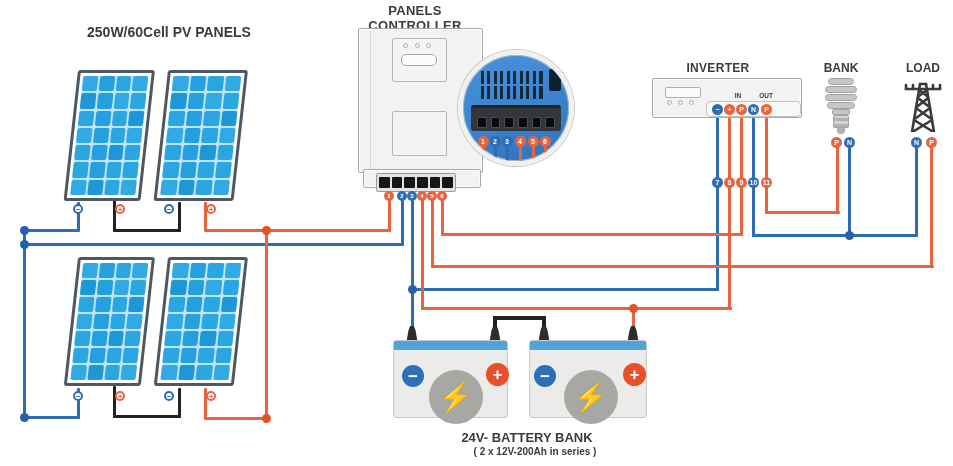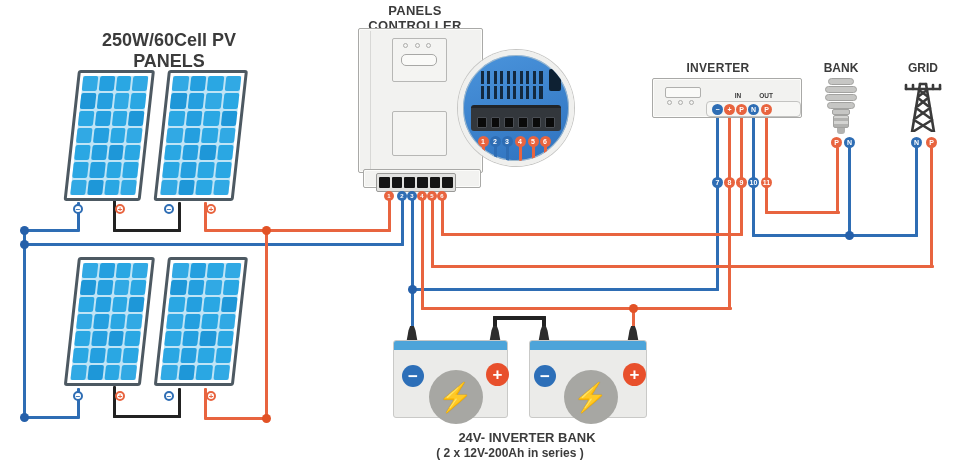--- a/index.html
+++ b/index.html
@@ -105,21 +105,21 @@
 
 <div class="dot neg" style="left:20px;top:226px"></div>
 <div class="dot neg" style="left:20px;top:240px"></div>
 <div class="dot neg" style="left:20px;top:413px"></div>
 <div class="dot neg" style="left:408px;top:285px"></div>
 <div class="dot neg" style="left:845px;top:231px"></div>
 <div class="dot pos" style="left:262px;top:226px"></div>
 <div class="dot pos" style="left:262px;top:414px"></div>
 <div class="dot pos" style="left:629px;top:304px"></div>
 
-<div class="title" style="left:79px;top:30px;width:180px;font-size:18px">250W/60Cell PV PANELS</div>
+<div class="title" style="left:79px;top:24px;width:180px;font-size:14px">250W/60Cell PV PANELS</div>
 
 <div class="panel" style="left:78px;top:70px;width:77px;height:131px">
     <div class="cells">
       <div></div>
       <div></div>
       <div></div>
       <div></div>
       <div></div>
       <div></div>
       <div></div>
@@ -340,21 +340,21 @@
   <div class="abs" style="left:1px;top:10px;width:32px;height:7px;background:#c6c6c4;border:1px solid #a2a2a0;border-radius:4px;box-sizing:border-box"></div>
   <div class="abs" style="left:1px;top:18px;width:32px;height:7px;background:#c6c6c4;border:1px solid #a2a2a0;border-radius:4px;box-sizing:border-box"></div>
   <div class="abs" style="left:3px;top:26px;width:28px;height:7px;background:#c6c6c4;border:1px solid #a2a2a0;border-radius:4px;box-sizing:border-box"></div>
   <div class="abs" style="left:8px;top:33px;width:18px;height:6px;background:#c6c6c4;border:1px solid #a2a2a0;border-radius:2px;box-sizing:border-box"></div>
   <div class="abs" style="left:9px;top:39px;width:16px;height:13px;background:repeating-linear-gradient(0deg,#b2b2b0 0 3px,#d4d4d2 3px 6px);border:1px solid #a2a2a0;border-radius:2px;box-sizing:border-box"></div>
   <div class="abs" style="left:13px;top:52px;width:8px;height:6px;background:#b2b2b0;border-radius:0 0 3px 3px"></div>
 </div>
 <div class="badge md pos" style="left:831px;top:137px">P</div>
 <div class="badge md neg" style="left:844px;top:137px">N</div>
 
-<div class="title" style="left:893px;top:61px;width:60px;font-size:12px">GRID</div>
+<div class="title" style="left:893px;top:61px;width:60px;font-size:12px">LOAD</div>
 <svg class="abs" style="left:903px;top:76px" width="40" height="56" viewBox="0 0 40 56">
   <g stroke="#3a3a3a" stroke-width="2.6" fill="none" stroke-linecap="round">
     <path d="M9,56 L17,8"></path>
       <path d="M31,56 L23,8"></path>
       <path d="M17,8 L23,8"></path>
     <path d="M3,13 L37,13"></path>
     <path d="M3,13 L3,9"></path>
       <path d="M10,13 L10,9"></path>
       <path d="M30,13 L30,9"></path>
       <path d="M37,13 L37,9"></path>
@@ -390,14 +390,14 @@
   <div class="batbody" style="left:0;top:14px;width:118px;height:78px">
     <div class="batstrip"></div>
     <div class="bolt" style="left:34px;top:29px;width:54px;height:54px">
       <span style="font-size:28px;color:#f5c51a;text-shadow:0 0 1px #b8860b">⚡</span>
     </div>
     <div class="batterm" style="left:4px;top:24px;width:22px;height:22px;background:#2d6fb8;font-size:17px">−</div>
     <div class="batterm" style="left:93px;top:22px;width:23px;height:23px;background:#e8502c;font-size:17px">+</div>
   </div>
 </div>
 
-<div class="title" style="left:377px;top:430px;width:300px;font-size:13px">24V- INVERTER BANK</div>
-<div class="title" style="left:360px;top:446px;width:300px;font-size:12px">( 2 x 12V-200Ah in series )</div>
+<div class="title" style="left:377px;top:430px;width:300px;font-size:13px">24V- BATTERY BANK</div>
+<div class="title" style="left:385px;top:446px;width:300px;font-size:10px">( 2 x 12V-200Ah in series )</div>
 
 </body></html>

